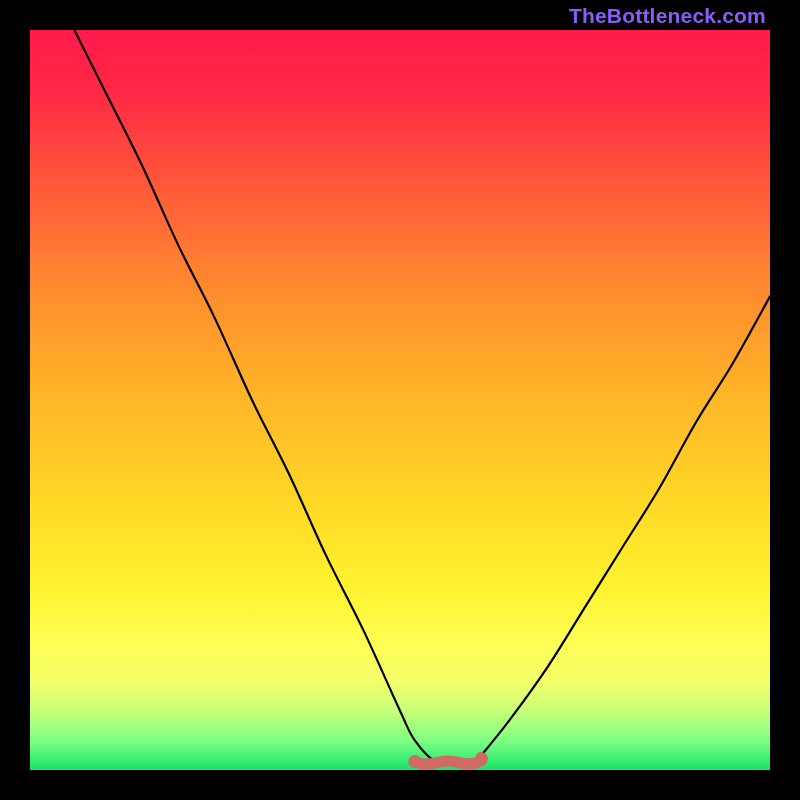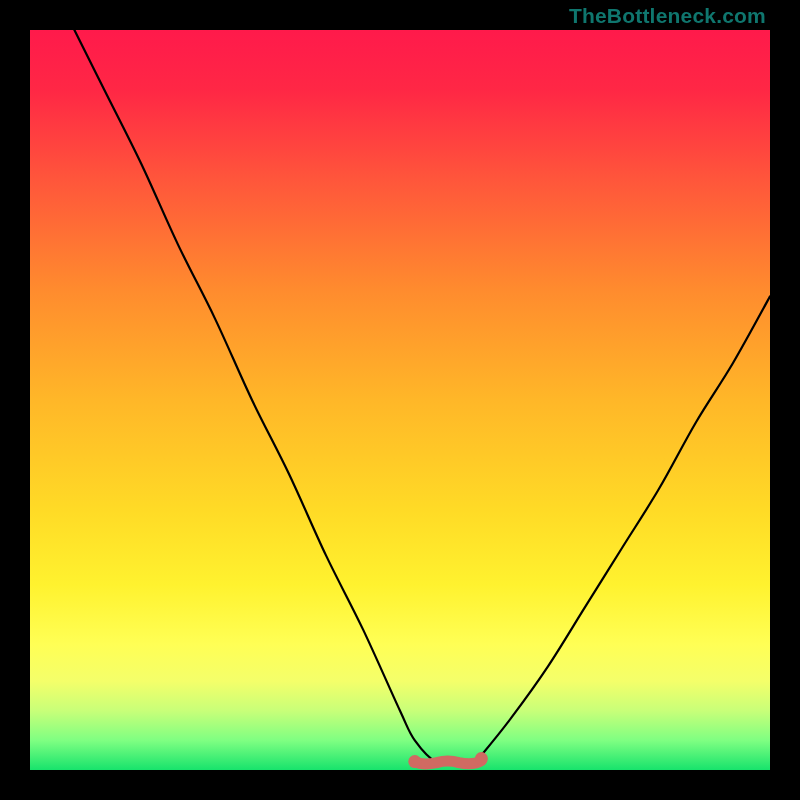--- a/index.html
+++ b/index.html
@@ -36,21 +36,21 @@
     position: absolute;
     left: 0;
     top: 0;
     width: 100%;
     height: 100%;
   }
   .watermark {
     position: absolute;
     top: 4px;
     right: 34px;
-    color: #0f766e;
+    color: #8b5cf6;
     font-size: 21px;
     font-weight: 600;
     letter-spacing: 0.2px;
   }
 </style>
 </head>
 <body>
 
 <div class="frame">
 

